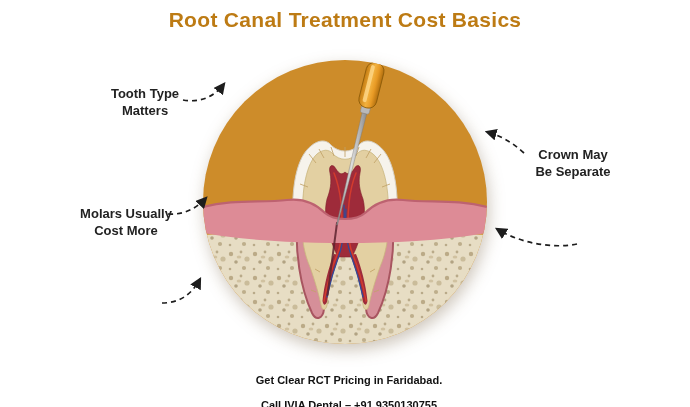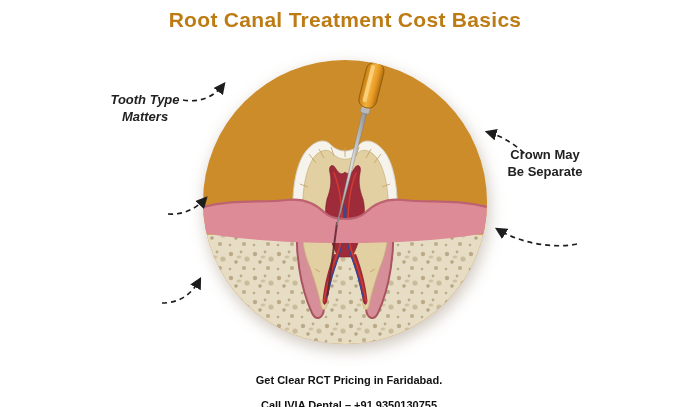--- a/index.html
+++ b/index.html
@@ -18,24 +18,24 @@
     filter:drop-shadow(2px 6px 8px rgba(80,50,10,0.28));
   }
   .arrows{
     position:absolute;left:0;top:0;width:690px;height:407px;
     pointer-events:none;
   }
   .label{
     position:absolute;font-size:13px;font-weight:600;color:#222222;
     text-align:center;white-space:pre-line;line-height:1.3;
   }
-  #lbl-tooth-type{left:85px;top:92px;width:120px;font-style:italic;}
+  #lbl-tooth-type{left:85px;top:86px;width:120px;}
   #lbl-molars{left:56px;top:206px;width:140px;}
   #lbl-infection{left:38px;top:298px;width:140px;}
-  #lbl-crown{left:484px;top:147px;width:122px;}
+  #lbl-crown{left:512px;top:147px;width:122px;}
   #lbl-diagnosis{left:512px;top:236px;width:150px;}
   .footer{
     position:absolute;left:4px;width:100%;text-align:center;
     font-size:11px;font-weight:bold;color:#111111;margin-top:20px;
   }
   #footer-line1{top:354px;}
   #footer-line2{top:379px;}
 </style>
 </head>
 <body>
@@ -195,19 +195,21 @@
       <path d="M183 100 C 200 103, 214 97, 224 84" marker-end="url(#ah)"></path>
       <path d="M168 214 C 183 215, 196 209, 206 198" marker-end="url(#ah)"></path>
       <path d="M162 303 C 180 303, 192 294, 200 279" marker-end="url(#ah)"></path>
       <path d="M524 153 C 512 142, 501 136, 487 132" marker-end="url(#ah)"></path>
       <path d="M577 244 C 552 249, 520 243, 497 229" marker-end="url(#ah)"></path>
     </g>
   </svg>
 
   <div class="label" id="lbl-tooth-type">Tooth Type
 Matters</div>
+  <div class="label" id="lbl-molars">Molars Usually
+Cost More</div>
   <div class="label" id="lbl-crown">Crown May
 Be Separate</div>
 
   <div class="footer" id="footer-line1">Get Clear RCT Pricing in Faridabad.</div>
   <div class="footer" id="footer-line2">Call IVIA Dental – +91 9350130755</div>
 
 </div>
 
 </body></html>

